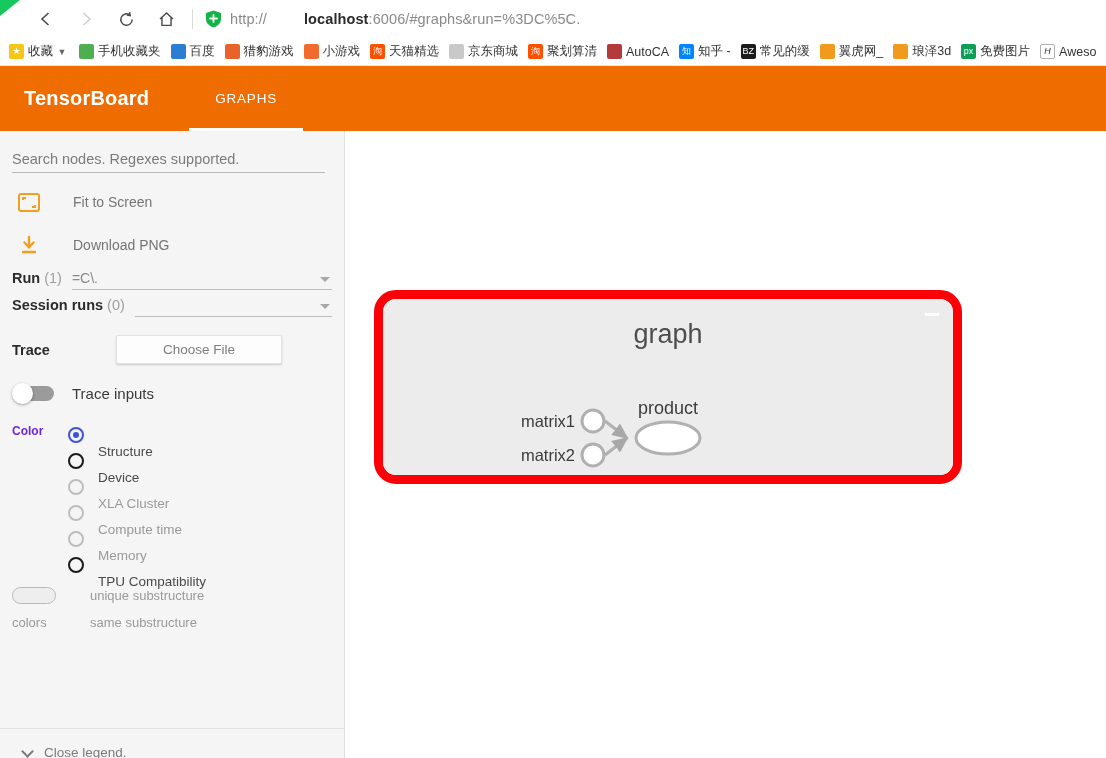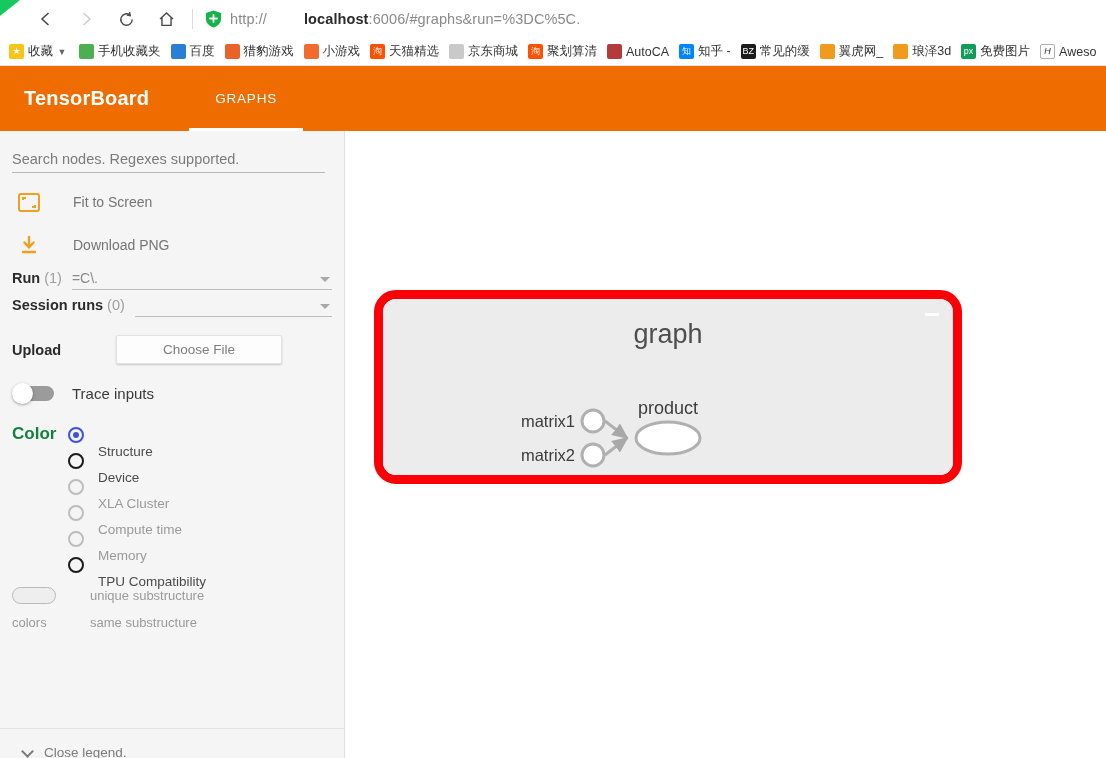--- a/index.html
+++ b/index.html
@@ -158,21 +158,21 @@
   }
   .toggle-knob {
     position: absolute; left: 0; top: 0;
     width: 21px; height: 21px; border-radius: 50%;
     background: #ffffff; box-shadow: 0 1px 3px rgba(0,0,0,0.35);
   }
   .toggle-label { font-size: 15px; color: #3a3a3a; margin-left: 16px; }
 
   .color-block { display: flex; margin-top: 18px; }
   .color-label {
-    font-size: 17px; color: #15803d; font-weight: bold;
+    font-size: 12px; color: #6d28d9; font-weight: bold;
     width: 56px; flex: 0 0 56px; padding-top: 2px;
   }
   .radio-list { flex: 1 1 auto; }
   .radio-row {
     display: flex; align-items: center; height: 26px; cursor: pointer;
   }
   .radio {
     width: 16px; height: 16px; flex: 0 0 16px; border-radius: 50%;
     border: 2px solid #bdbdbd; position: relative; background: transparent;
   }
@@ -394,21 +394,21 @@
 
       <div class="select-row">
         <span class="select-label"><span>Session runs</span><span class="select-count">(0)</span></span>
         <div class="select-field">
           <span class="select-value"></span>
           <span class="select-arrow"></span>
         </div>
       </div>
 
       <div class="upload-row">
-        <span class="upload-label">Upload</span>
+        <span class="upload-label">Trace</span>
         <button id="choose-file-btn">Choose File</button>
       </div>
 
       <div class="toggle-row">
         <div class="toggle">
           <div class="toggle-track"></div>
           <div class="toggle-knob"></div>
         </div>
         <span class="toggle-label">Trace inputs</span>
       </div>

